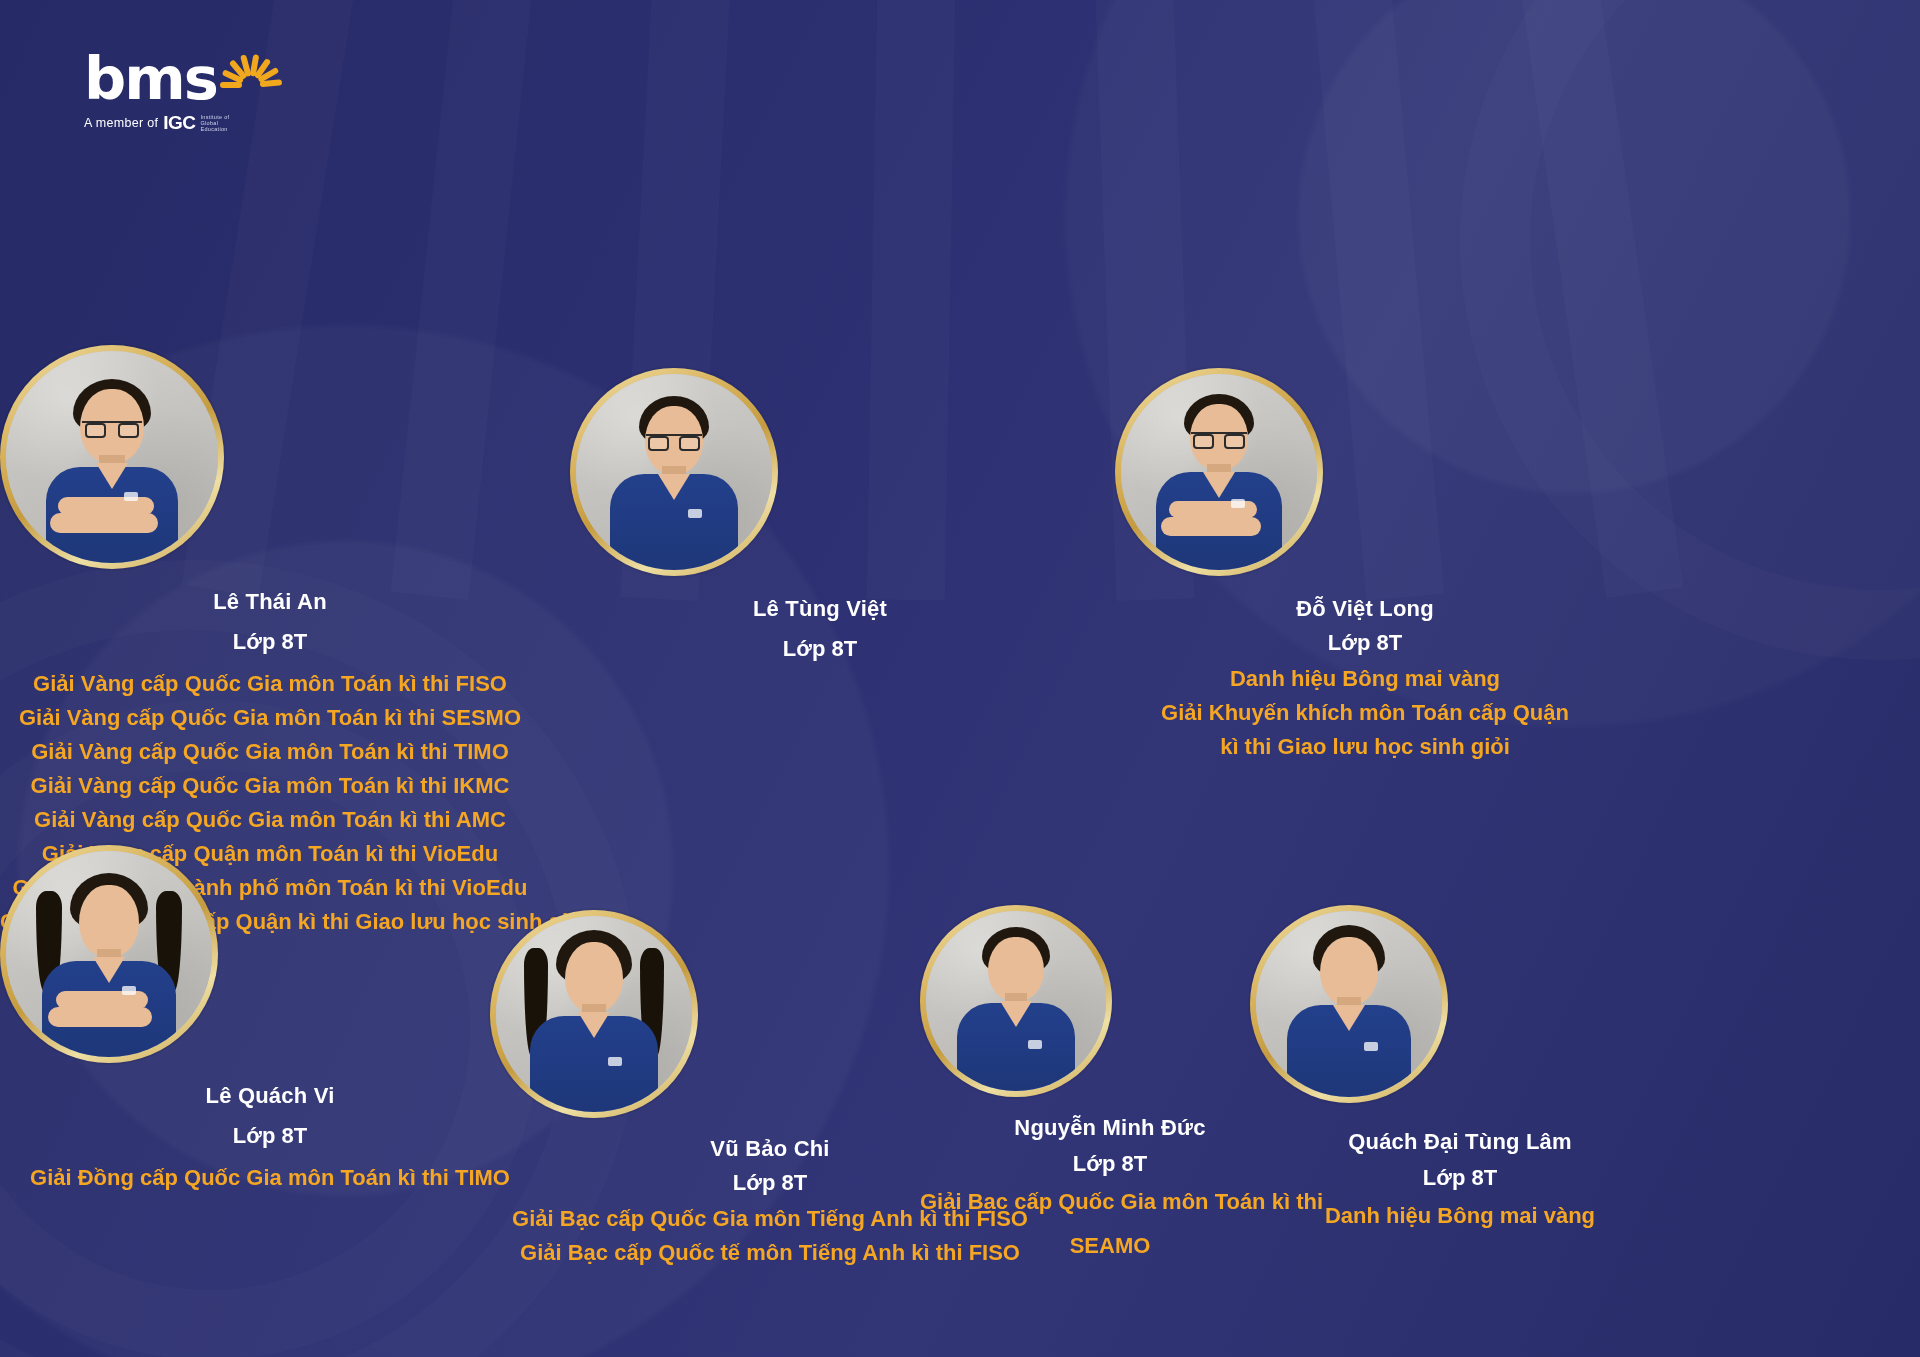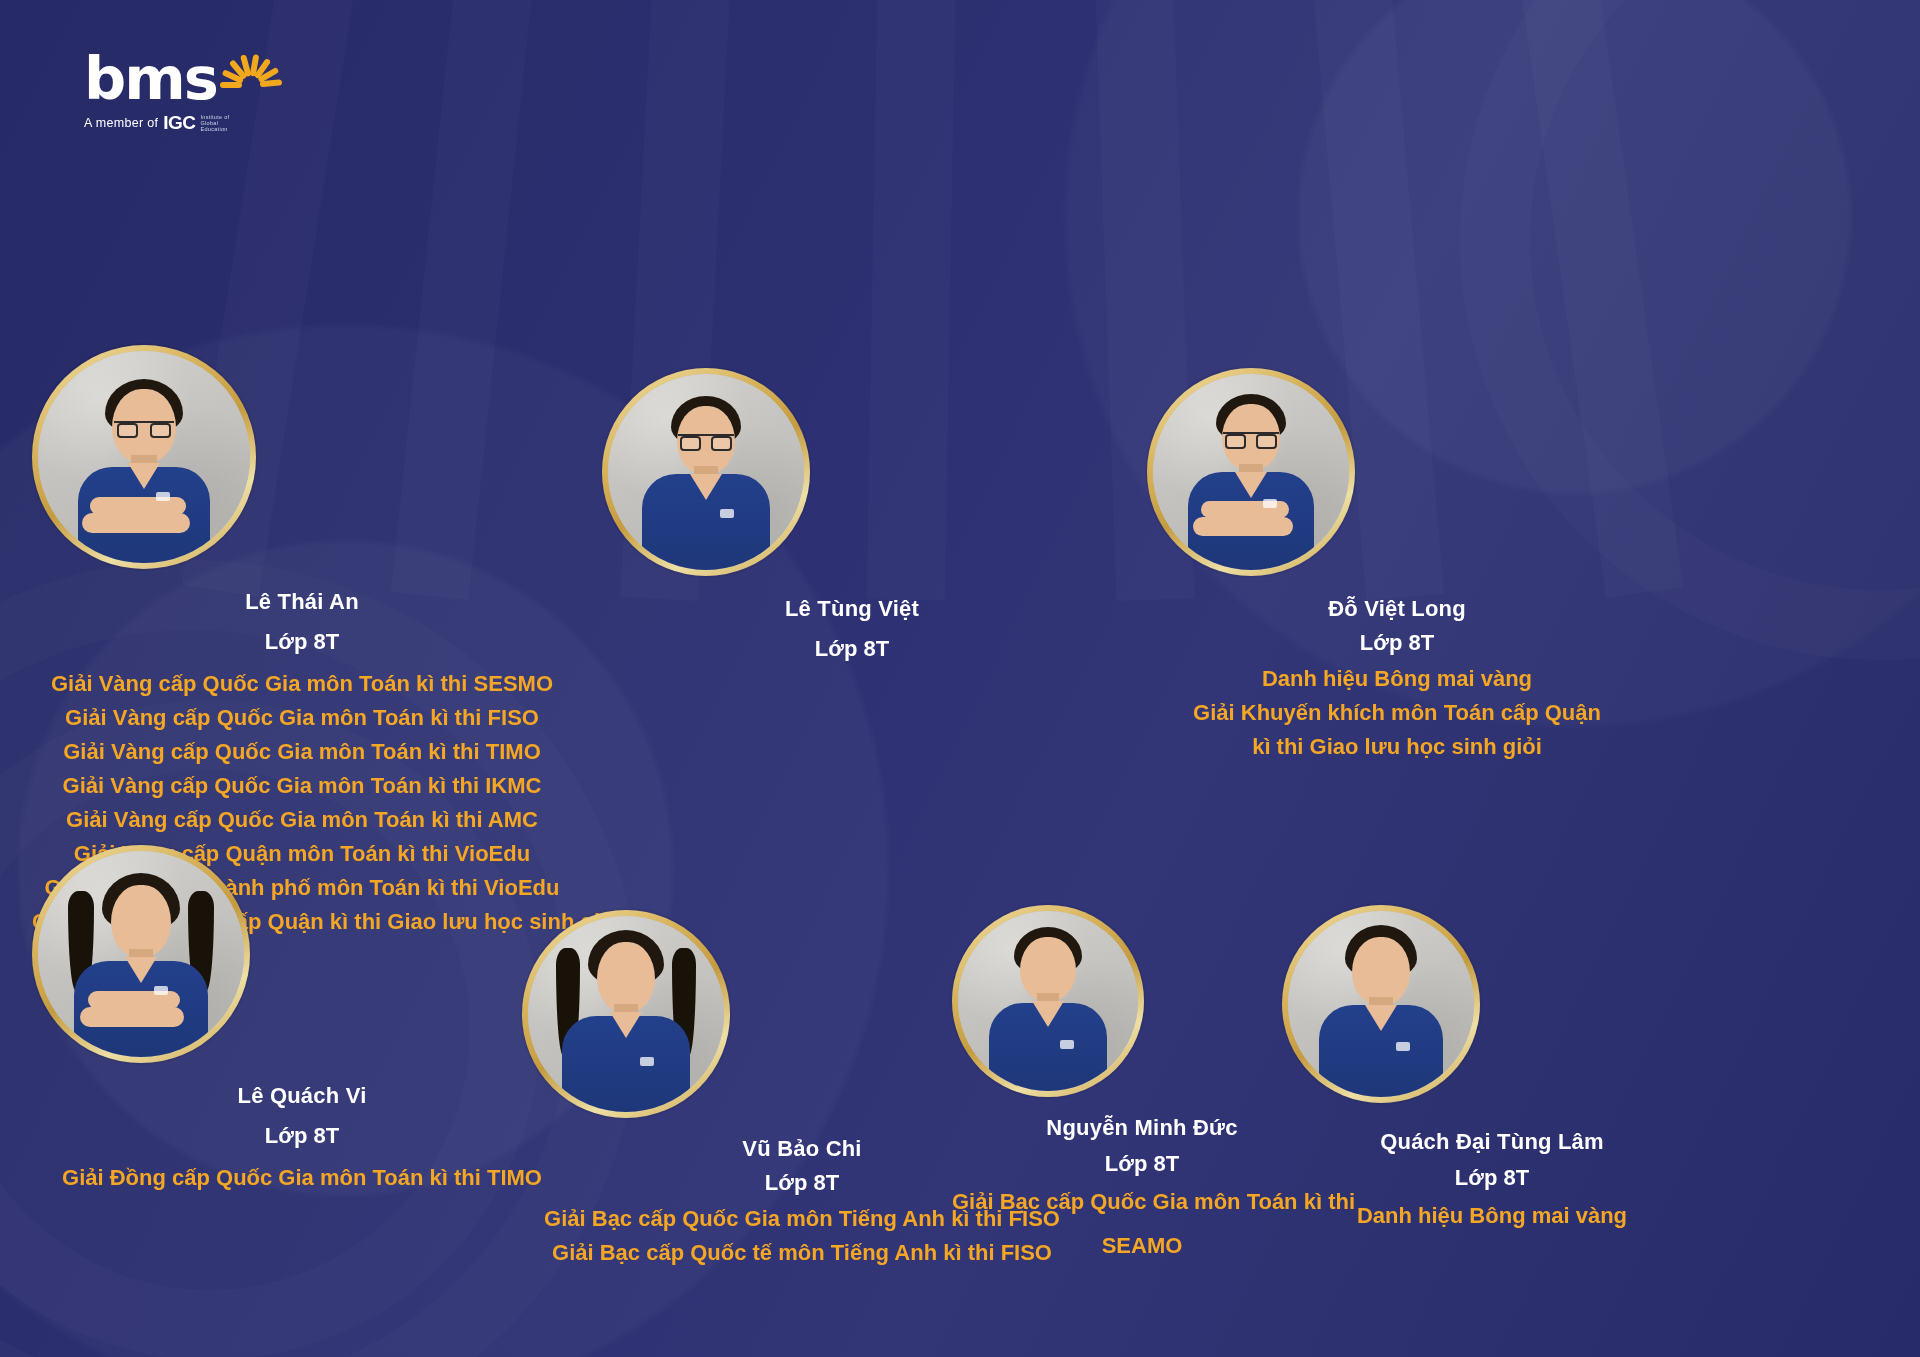--- a/index.html
+++ b/index.html
@@ -46,21 +46,21 @@
     color:#e7cf86;
     background:linear-gradient(180deg,#f3e3ad 0%,#e2c376 48%,#d8b45f 58%,#f0dfa6 100%);
     -webkit-background-clip:text;background-clip:text;
     -webkit-text-fill-color:transparent;
     text-shadow:0 3px 0 rgba(0,0,0,0.12);
     transform:scaleX(0.92);
     white-space:nowrap;
   }
 
   
-  .card{position:absolute;text-align:center;padding-left:32px;}
+  .card{position:absolute;text-align:center;}
   .photo-wrap{position:relative;margin:0 auto;}
   .photo{
     position:relative;border-radius:50%;overflow:hidden;
     border:6px solid transparent;
     background:
       linear-gradient(#b9bcc0,#b9bcc0) padding-box,
       linear-gradient(150deg,#f2e2a9 0%,#d9b45d 30%,#c59b3f 52%,#eedfa4 74%,#c9a24a 100%) border-box;
     box-shadow:0 0 0 2px rgba(0,0,0,0.06);
   }
   .wall{
@@ -149,22 +149,22 @@
           <div class="collar" style="top:112px;"></div>
           <div class="arm" style="left:44px;bottom:30px;width:108px;height:20px;"></div>
           <div class="arm" style="left:52px;bottom:48px;width:96px;height:18px;"></div>
           <div class="logo-dot" style="left:118px;bottom:62px;"></div>
         </div>
       </div>
     </div>
     <div class="sname">Lê Thái An</div>
     <div class="sclass">Lớp 8T</div>
     <div class="ach">
+      <div>Giải Vàng cấp Quốc Gia môn Toán kì thi FISO</div>
       <div>Giải Vàng cấp Quốc Gia môn Toán kì thi SESMO</div>
-      <div>Giải Vàng cấp Quốc Gia môn Toán kì thi FISO</div>
       <div>Giải Vàng cấp Quốc Gia môn Toán kì thi TIMO</div>
       <div>Giải Vàng cấp Quốc Gia môn Toán kì thi IKMC</div>
       <div>Giải Vàng cấp Quốc Gia môn Toán kì thi AMC</div>
       <div>Giải Vàng cấp Quận môn Toán kì thi VioEdu</div>
       <div>Giải Đồng cấp Thành phố môn Toán kì thi VioEdu</div>
       <div>Giải Ba môn Toán cấp Quận kì thi Giao lưu học sinh giỏi</div>
     </div>
   </div>
 
   <div class="card" style="left:570px;top:368px;width:500px;">

